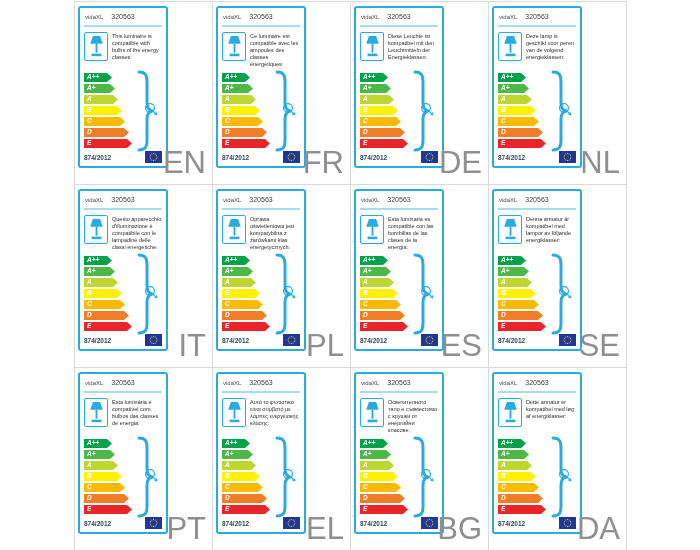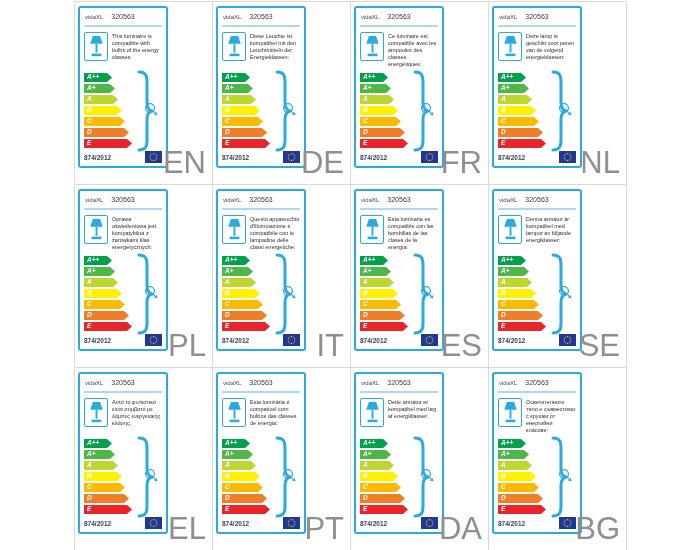--- a/index.html
+++ b/index.html
@@ -113,20 +113,80 @@
       </div>
       <div class="sep"></div>
       <div class="info-row">
         <div class="lamp-box">
           <svg width="19" height="23" viewBox="0 0 20 24" aria-hidden="true">
             <path d="M6.2 1 L13.8 1 L16.6 9 L3.4 9 Z" fill="#29abe2"></path>
             <rect x="9" y="9" width="2" height="9.5" fill="#29abe2"></rect>
             <path d="M4.8 19.5 L15.2 19.5 L15.2 22.2 L4.8 22.2 Z" fill="#29abe2"></path>
           </svg>
         </div>
+        <div class="desc">Ce luminaire est compatible avec les ampoules des classes énergétiques:</div>
+      </div>
+      <div class="arrows-row">
+        <div class="arrows">
+            <div class="arrow" style="background: rgb(0, 161, 75);">A++</div>
+            <div class="arrow" style="background: rgb(77, 184, 72);">A+</div>
+            <div class="arrow" style="background: rgb(190, 214, 48);">A</div>
+            <div class="arrow" style="background: rgb(254, 242, 0);">B</div>
+            <div class="arrow" style="background: rgb(251, 186, 0);">C</div>
+            <div class="arrow" style="background: rgb(240, 126, 38);">D</div>
+            <div class="arrow" style="background: rgb(233, 37, 43);">E</div>
+          </div>
+        <svg class="brace" viewBox="0 0 17 82" aria-hidden="true">
+          <path d="M3 2 C10 2 11 6 11 12 L11 33 C11 38 13 40.2 16 41 C13 41.8 11 44 11 49 L11 70 C11 76 10 80 3 80" fill="none" stroke="#29abe2" stroke-width="3" stroke-linecap="round"></path>
+        </svg>
+        <svg class="bulb" viewBox="0 0 16 16" aria-hidden="true">
+          <circle cx="6" cy="6" r="4.4" fill="none" stroke="#29abe2" stroke-width="1.3"></circle>
+          <path d="M9.1 9.1 L11.6 11.6" fill="none" stroke="#29abe2" stroke-width="1.3"></path>
+          <path d="M13.6 13.6 L9.9 12.6 L12.6 9.9 Z" fill="#29abe2"></path>
+        </svg>
+      </div>
+      <div class="card-footer">
+        <span class="reg">874/2012</span>
+        <svg class="flag" viewBox="0 0 17 12" aria-hidden="true">
+          <rect width="17" height="12" fill="#1e3799"></rect>
+          <g fill="#ffd500">
+            <circle cx="8.5" cy="2.6" r="0.55"></circle>
+              <circle cx="10.2" cy="3.05" r="0.55"></circle>
+            <circle cx="11.44" cy="4.3" r="0.55"></circle>
+              <circle cx="11.9" cy="6" r="0.55"></circle>
+            <circle cx="11.44" cy="7.7" r="0.55"></circle>
+              <circle cx="10.2" cy="8.95" r="0.55"></circle>
+            <circle cx="8.5" cy="9.4" r="0.55"></circle>
+              <circle cx="6.8" cy="8.95" r="0.55"></circle>
+            <circle cx="5.56" cy="7.7" r="0.55"></circle>
+              <circle cx="5.1" cy="6" r="0.55"></circle>
+            <circle cx="5.56" cy="4.3" r="0.55"></circle>
+              <circle cx="6.8" cy="3.05" r="0.55"></circle>
+          </g>
+        </svg>
+      </div>
+    </div>
+    <div class="lang">FR</div>
+  </div>
+
+  <div class="cell">
+    <div class="card">
+      <div class="card-header">
+        <span class="brand">vidaXL</span>
+        <span class="model">320563</span>
+      </div>
+      <div class="sep"></div>
+      <div class="info-row">
+        <div class="lamp-box">
+          <svg width="19" height="23" viewBox="0 0 20 24" aria-hidden="true">
+            <path d="M6.2 1 L13.8 1 L16.6 9 L3.4 9 Z" fill="#29abe2"></path>
+            <rect x="9" y="9" width="2" height="9.5" fill="#29abe2"></rect>
+            <path d="M4.8 19.5 L15.2 19.5 L15.2 22.2 L4.8 22.2 Z" fill="#29abe2"></path>
+          </svg>
+        </div>
         <div class="desc">Diese Leuchte ist kompatibel mit den Leuchtmitteln der Energieklassen:</div>
       </div>
       <div class="arrows-row">
         <div class="arrows">
             <div class="arrow" style="background: rgb(0, 161, 75);">A++</div>
             <div class="arrow" style="background: rgb(77, 184, 72);">A+</div>
             <div class="arrow" style="background: rgb(190, 214, 48);">A</div>
             <div class="arrow" style="background: rgb(254, 242, 0);">B</div>
             <div class="arrow" style="background: rgb(251, 186, 0);">C</div>
             <div class="arrow" style="background: rgb(240, 126, 38);">D</div>
@@ -173,80 +233,20 @@
       </div>
       <div class="sep"></div>
       <div class="info-row">
         <div class="lamp-box">
           <svg width="19" height="23" viewBox="0 0 20 24" aria-hidden="true">
             <path d="M6.2 1 L13.8 1 L16.6 9 L3.4 9 Z" fill="#29abe2"></path>
             <rect x="9" y="9" width="2" height="9.5" fill="#29abe2"></rect>
             <path d="M4.8 19.5 L15.2 19.5 L15.2 22.2 L4.8 22.2 Z" fill="#29abe2"></path>
           </svg>
         </div>
-        <div class="desc">Ce luminaire est compatible avec les ampoules des classes énergétiques:</div>
-      </div>
-      <div class="arrows-row">
-        <div class="arrows">
-            <div class="arrow" style="background: rgb(0, 161, 75);">A++</div>
-            <div class="arrow" style="background: rgb(77, 184, 72);">A+</div>
-            <div class="arrow" style="background: rgb(190, 214, 48);">A</div>
-            <div class="arrow" style="background: rgb(254, 242, 0);">B</div>
-            <div class="arrow" style="background: rgb(251, 186, 0);">C</div>
-            <div class="arrow" style="background: rgb(240, 126, 38);">D</div>
-            <div class="arrow" style="background: rgb(233, 37, 43);">E</div>
-          </div>
-        <svg class="brace" viewBox="0 0 17 82" aria-hidden="true">
-          <path d="M3 2 C10 2 11 6 11 12 L11 33 C11 38 13 40.2 16 41 C13 41.8 11 44 11 49 L11 70 C11 76 10 80 3 80" fill="none" stroke="#29abe2" stroke-width="3" stroke-linecap="round"></path>
-        </svg>
-        <svg class="bulb" viewBox="0 0 16 16" aria-hidden="true">
-          <circle cx="6" cy="6" r="4.4" fill="none" stroke="#29abe2" stroke-width="1.3"></circle>
-          <path d="M9.1 9.1 L11.6 11.6" fill="none" stroke="#29abe2" stroke-width="1.3"></path>
-          <path d="M13.6 13.6 L9.9 12.6 L12.6 9.9 Z" fill="#29abe2"></path>
-        </svg>
-      </div>
-      <div class="card-footer">
-        <span class="reg">874/2012</span>
-        <svg class="flag" viewBox="0 0 17 12" aria-hidden="true">
-          <rect width="17" height="12" fill="#1e3799"></rect>
-          <g fill="#ffd500">
-            <circle cx="8.5" cy="2.6" r="0.55"></circle>
-              <circle cx="10.2" cy="3.05" r="0.55"></circle>
-            <circle cx="11.44" cy="4.3" r="0.55"></circle>
-              <circle cx="11.9" cy="6" r="0.55"></circle>
-            <circle cx="11.44" cy="7.7" r="0.55"></circle>
-              <circle cx="10.2" cy="8.95" r="0.55"></circle>
-            <circle cx="8.5" cy="9.4" r="0.55"></circle>
-              <circle cx="6.8" cy="8.95" r="0.55"></circle>
-            <circle cx="5.56" cy="7.7" r="0.55"></circle>
-              <circle cx="5.1" cy="6" r="0.55"></circle>
-            <circle cx="5.56" cy="4.3" r="0.55"></circle>
-              <circle cx="6.8" cy="3.05" r="0.55"></circle>
-          </g>
-        </svg>
-      </div>
-    </div>
-    <div class="lang">FR</div>
-  </div>
-
-  <div class="cell">
-    <div class="card">
-      <div class="card-header">
-        <span class="brand">vidaXL</span>
-        <span class="model">320563</span>
-      </div>
-      <div class="sep"></div>
-      <div class="info-row">
-        <div class="lamp-box">
-          <svg width="19" height="23" viewBox="0 0 20 24" aria-hidden="true">
-            <path d="M6.2 1 L13.8 1 L16.6 9 L3.4 9 Z" fill="#29abe2"></path>
-            <rect x="9" y="9" width="2" height="9.5" fill="#29abe2"></rect>
-            <path d="M4.8 19.5 L15.2 19.5 L15.2 22.2 L4.8 22.2 Z" fill="#29abe2"></path>
-          </svg>
-        </div>
         <div class="desc">Deze lamp is geschikt voor peren van de volgend energieklassen:</div>
       </div>
       <div class="arrows-row">
         <div class="arrows">
             <div class="arrow" style="background: rgb(0, 161, 75);">A++</div>
             <div class="arrow" style="background: rgb(77, 184, 72);">A+</div>
             <div class="arrow" style="background: rgb(190, 214, 48);">A</div>
             <div class="arrow" style="background: rgb(254, 242, 0);">B</div>
             <div class="arrow" style="background: rgb(251, 186, 0);">C</div>
             <div class="arrow" style="background: rgb(240, 126, 38);">D</div>
@@ -293,20 +293,80 @@
       </div>
       <div class="sep"></div>
       <div class="info-row">
         <div class="lamp-box">
           <svg width="19" height="23" viewBox="0 0 20 24" aria-hidden="true">
             <path d="M6.2 1 L13.8 1 L16.6 9 L3.4 9 Z" fill="#29abe2"></path>
             <rect x="9" y="9" width="2" height="9.5" fill="#29abe2"></rect>
             <path d="M4.8 19.5 L15.2 19.5 L15.2 22.2 L4.8 22.2 Z" fill="#29abe2"></path>
           </svg>
         </div>
+        <div class="desc">Questo apparecchio d'illuminazione è compatibile con le lampadine delle classi energetiche:</div>
+      </div>
+      <div class="arrows-row">
+        <div class="arrows">
+            <div class="arrow" style="background: rgb(0, 161, 75);">A++</div>
+            <div class="arrow" style="background: rgb(77, 184, 72);">A+</div>
+            <div class="arrow" style="background: rgb(190, 214, 48);">A</div>
+            <div class="arrow" style="background: rgb(254, 242, 0);">B</div>
+            <div class="arrow" style="background: rgb(251, 186, 0);">C</div>
+            <div class="arrow" style="background: rgb(240, 126, 38);">D</div>
+            <div class="arrow" style="background: rgb(233, 37, 43);">E</div>
+          </div>
+        <svg class="brace" viewBox="0 0 17 82" aria-hidden="true">
+          <path d="M3 2 C10 2 11 6 11 12 L11 33 C11 38 13 40.2 16 41 C13 41.8 11 44 11 49 L11 70 C11 76 10 80 3 80" fill="none" stroke="#29abe2" stroke-width="3" stroke-linecap="round"></path>
+        </svg>
+        <svg class="bulb" viewBox="0 0 16 16" aria-hidden="true">
+          <circle cx="6" cy="6" r="4.4" fill="none" stroke="#29abe2" stroke-width="1.3"></circle>
+          <path d="M9.1 9.1 L11.6 11.6" fill="none" stroke="#29abe2" stroke-width="1.3"></path>
+          <path d="M13.6 13.6 L9.9 12.6 L12.6 9.9 Z" fill="#29abe2"></path>
+        </svg>
+      </div>
+      <div class="card-footer">
+        <span class="reg">874/2012</span>
+        <svg class="flag" viewBox="0 0 17 12" aria-hidden="true">
+          <rect width="17" height="12" fill="#1e3799"></rect>
+          <g fill="#ffd500">
+            <circle cx="8.5" cy="2.6" r="0.55"></circle>
+              <circle cx="10.2" cy="3.05" r="0.55"></circle>
+            <circle cx="11.44" cy="4.3" r="0.55"></circle>
+              <circle cx="11.9" cy="6" r="0.55"></circle>
+            <circle cx="11.44" cy="7.7" r="0.55"></circle>
+              <circle cx="10.2" cy="8.95" r="0.55"></circle>
+            <circle cx="8.5" cy="9.4" r="0.55"></circle>
+              <circle cx="6.8" cy="8.95" r="0.55"></circle>
+            <circle cx="5.56" cy="7.7" r="0.55"></circle>
+              <circle cx="5.1" cy="6" r="0.55"></circle>
+            <circle cx="5.56" cy="4.3" r="0.55"></circle>
+              <circle cx="6.8" cy="3.05" r="0.55"></circle>
+          </g>
+        </svg>
+      </div>
+    </div>
+    <div class="lang">IT</div>
+  </div>
+
+  <div class="cell">
+    <div class="card">
+      <div class="card-header">
+        <span class="brand">vidaXL</span>
+        <span class="model">320563</span>
+      </div>
+      <div class="sep"></div>
+      <div class="info-row">
+        <div class="lamp-box">
+          <svg width="19" height="23" viewBox="0 0 20 24" aria-hidden="true">
+            <path d="M6.2 1 L13.8 1 L16.6 9 L3.4 9 Z" fill="#29abe2"></path>
+            <rect x="9" y="9" width="2" height="9.5" fill="#29abe2"></rect>
+            <path d="M4.8 19.5 L15.2 19.5 L15.2 22.2 L4.8 22.2 Z" fill="#29abe2"></path>
+          </svg>
+        </div>
         <div class="desc">Oprawa oświetleniowa jest kompatybilna z żarówkami klas energetycznych:</div>
       </div>
       <div class="arrows-row">
         <div class="arrows">
             <div class="arrow" style="background: rgb(0, 161, 75);">A++</div>
             <div class="arrow" style="background: rgb(77, 184, 72);">A+</div>
             <div class="arrow" style="background: rgb(190, 214, 48);">A</div>
             <div class="arrow" style="background: rgb(254, 242, 0);">B</div>
             <div class="arrow" style="background: rgb(251, 186, 0);">C</div>
             <div class="arrow" style="background: rgb(240, 126, 38);">D</div>
@@ -353,80 +413,20 @@
       </div>
       <div class="sep"></div>
       <div class="info-row">
         <div class="lamp-box">
           <svg width="19" height="23" viewBox="0 0 20 24" aria-hidden="true">
             <path d="M6.2 1 L13.8 1 L16.6 9 L3.4 9 Z" fill="#29abe2"></path>
             <rect x="9" y="9" width="2" height="9.5" fill="#29abe2"></rect>
             <path d="M4.8 19.5 L15.2 19.5 L15.2 22.2 L4.8 22.2 Z" fill="#29abe2"></path>
           </svg>
         </div>
-        <div class="desc">Questo apparecchio d'illuminazione è compatibile con le lampadine delle classi energetiche:</div>
-      </div>
-      <div class="arrows-row">
-        <div class="arrows">
-            <div class="arrow" style="background: rgb(0, 161, 75);">A++</div>
-            <div class="arrow" style="background: rgb(77, 184, 72);">A+</div>
-            <div class="arrow" style="background: rgb(190, 214, 48);">A</div>
-            <div class="arrow" style="background: rgb(254, 242, 0);">B</div>
-            <div class="arrow" style="background: rgb(251, 186, 0);">C</div>
-            <div class="arrow" style="background: rgb(240, 126, 38);">D</div>
-            <div class="arrow" style="background: rgb(233, 37, 43);">E</div>
-          </div>
-        <svg class="brace" viewBox="0 0 17 82" aria-hidden="true">
-          <path d="M3 2 C10 2 11 6 11 12 L11 33 C11 38 13 40.2 16 41 C13 41.8 11 44 11 49 L11 70 C11 76 10 80 3 80" fill="none" stroke="#29abe2" stroke-width="3" stroke-linecap="round"></path>
-        </svg>
-        <svg class="bulb" viewBox="0 0 16 16" aria-hidden="true">
-          <circle cx="6" cy="6" r="4.4" fill="none" stroke="#29abe2" stroke-width="1.3"></circle>
-          <path d="M9.1 9.1 L11.6 11.6" fill="none" stroke="#29abe2" stroke-width="1.3"></path>
-          <path d="M13.6 13.6 L9.9 12.6 L12.6 9.9 Z" fill="#29abe2"></path>
-        </svg>
-      </div>
-      <div class="card-footer">
-        <span class="reg">874/2012</span>
-        <svg class="flag" viewBox="0 0 17 12" aria-hidden="true">
-          <rect width="17" height="12" fill="#1e3799"></rect>
-          <g fill="#ffd500">
-            <circle cx="8.5" cy="2.6" r="0.55"></circle>
-              <circle cx="10.2" cy="3.05" r="0.55"></circle>
-            <circle cx="11.44" cy="4.3" r="0.55"></circle>
-              <circle cx="11.9" cy="6" r="0.55"></circle>
-            <circle cx="11.44" cy="7.7" r="0.55"></circle>
-              <circle cx="10.2" cy="8.95" r="0.55"></circle>
-            <circle cx="8.5" cy="9.4" r="0.55"></circle>
-              <circle cx="6.8" cy="8.95" r="0.55"></circle>
-            <circle cx="5.56" cy="7.7" r="0.55"></circle>
-              <circle cx="5.1" cy="6" r="0.55"></circle>
-            <circle cx="5.56" cy="4.3" r="0.55"></circle>
-              <circle cx="6.8" cy="3.05" r="0.55"></circle>
-          </g>
-        </svg>
-      </div>
-    </div>
-    <div class="lang">IT</div>
-  </div>
-
-  <div class="cell">
-    <div class="card">
-      <div class="card-header">
-        <span class="brand">vidaXL</span>
-        <span class="model">320563</span>
-      </div>
-      <div class="sep"></div>
-      <div class="info-row">
-        <div class="lamp-box">
-          <svg width="19" height="23" viewBox="0 0 20 24" aria-hidden="true">
-            <path d="M6.2 1 L13.8 1 L16.6 9 L3.4 9 Z" fill="#29abe2"></path>
-            <rect x="9" y="9" width="2" height="9.5" fill="#29abe2"></rect>
-            <path d="M4.8 19.5 L15.2 19.5 L15.2 22.2 L4.8 22.2 Z" fill="#29abe2"></path>
-          </svg>
-        </div>
         <div class="desc">Esta luminaria es compatible con las bombillas de las clases de la energía:</div>
       </div>
       <div class="arrows-row">
         <div class="arrows">
             <div class="arrow" style="background: rgb(0, 161, 75);">A++</div>
             <div class="arrow" style="background: rgb(77, 184, 72);">A+</div>
             <div class="arrow" style="background: rgb(190, 214, 48);">A</div>
             <div class="arrow" style="background: rgb(254, 242, 0);">B</div>
             <div class="arrow" style="background: rgb(251, 186, 0);">C</div>
             <div class="arrow" style="background: rgb(240, 126, 38);">D</div>
@@ -533,20 +533,80 @@
       </div>
       <div class="sep"></div>
       <div class="info-row">
         <div class="lamp-box">
           <svg width="19" height="23" viewBox="0 0 20 24" aria-hidden="true">
             <path d="M6.2 1 L13.8 1 L16.6 9 L3.4 9 Z" fill="#29abe2"></path>
             <rect x="9" y="9" width="2" height="9.5" fill="#29abe2"></rect>
             <path d="M4.8 19.5 L15.2 19.5 L15.2 22.2 L4.8 22.2 Z" fill="#29abe2"></path>
           </svg>
         </div>
+        <div class="desc">Esta luminária é compatível com bulbos das classes de energia:</div>
+      </div>
+      <div class="arrows-row">
+        <div class="arrows">
+            <div class="arrow" style="background: rgb(0, 161, 75);">A++</div>
+            <div class="arrow" style="background: rgb(77, 184, 72);">A+</div>
+            <div class="arrow" style="background: rgb(190, 214, 48);">A</div>
+            <div class="arrow" style="background: rgb(254, 242, 0);">B</div>
+            <div class="arrow" style="background: rgb(251, 186, 0);">C</div>
+            <div class="arrow" style="background: rgb(240, 126, 38);">D</div>
+            <div class="arrow" style="background: rgb(233, 37, 43);">E</div>
+          </div>
+        <svg class="brace" viewBox="0 0 17 82" aria-hidden="true">
+          <path d="M3 2 C10 2 11 6 11 12 L11 33 C11 38 13 40.2 16 41 C13 41.8 11 44 11 49 L11 70 C11 76 10 80 3 80" fill="none" stroke="#29abe2" stroke-width="3" stroke-linecap="round"></path>
+        </svg>
+        <svg class="bulb" viewBox="0 0 16 16" aria-hidden="true">
+          <circle cx="6" cy="6" r="4.4" fill="none" stroke="#29abe2" stroke-width="1.3"></circle>
+          <path d="M9.1 9.1 L11.6 11.6" fill="none" stroke="#29abe2" stroke-width="1.3"></path>
+          <path d="M13.6 13.6 L9.9 12.6 L12.6 9.9 Z" fill="#29abe2"></path>
+        </svg>
+      </div>
+      <div class="card-footer">
+        <span class="reg">874/2012</span>
+        <svg class="flag" viewBox="0 0 17 12" aria-hidden="true">
+          <rect width="17" height="12" fill="#1e3799"></rect>
+          <g fill="#ffd500">
+            <circle cx="8.5" cy="2.6" r="0.55"></circle>
+              <circle cx="10.2" cy="3.05" r="0.55"></circle>
+            <circle cx="11.44" cy="4.3" r="0.55"></circle>
+              <circle cx="11.9" cy="6" r="0.55"></circle>
+            <circle cx="11.44" cy="7.7" r="0.55"></circle>
+              <circle cx="10.2" cy="8.95" r="0.55"></circle>
+            <circle cx="8.5" cy="9.4" r="0.55"></circle>
+              <circle cx="6.8" cy="8.95" r="0.55"></circle>
+            <circle cx="5.56" cy="7.7" r="0.55"></circle>
+              <circle cx="5.1" cy="6" r="0.55"></circle>
+            <circle cx="5.56" cy="4.3" r="0.55"></circle>
+              <circle cx="6.8" cy="3.05" r="0.55"></circle>
+          </g>
+        </svg>
+      </div>
+    </div>
+    <div class="lang">PT</div>
+  </div>
+
+  <div class="cell">
+    <div class="card">
+      <div class="card-header">
+        <span class="brand">vidaXL</span>
+        <span class="model">320563</span>
+      </div>
+      <div class="sep"></div>
+      <div class="info-row">
+        <div class="lamp-box">
+          <svg width="19" height="23" viewBox="0 0 20 24" aria-hidden="true">
+            <path d="M6.2 1 L13.8 1 L16.6 9 L3.4 9 Z" fill="#29abe2"></path>
+            <rect x="9" y="9" width="2" height="9.5" fill="#29abe2"></rect>
+            <path d="M4.8 19.5 L15.2 19.5 L15.2 22.2 L4.8 22.2 Z" fill="#29abe2"></path>
+          </svg>
+        </div>
         <div class="desc">Αυτό το φωτιστικό είναι συμβατό με λάμπες ενεργειακής κλάσης:</div>
       </div>
       <div class="arrows-row">
         <div class="arrows">
             <div class="arrow" style="background: rgb(0, 161, 75);">A++</div>
             <div class="arrow" style="background: rgb(77, 184, 72);">A+</div>
             <div class="arrow" style="background: rgb(190, 214, 48);">A</div>
             <div class="arrow" style="background: rgb(254, 242, 0);">B</div>
             <div class="arrow" style="background: rgb(251, 186, 0);">C</div>
             <div class="arrow" style="background: rgb(240, 126, 38);">D</div>
@@ -593,63 +653,63 @@
       </div>
       <div class="sep"></div>
       <div class="info-row">
         <div class="lamp-box">
           <svg width="19" height="23" viewBox="0 0 20 24" aria-hidden="true">
             <path d="M6.2 1 L13.8 1 L16.6 9 L3.4 9 Z" fill="#29abe2"></path>
             <rect x="9" y="9" width="2" height="9.5" fill="#29abe2"></rect>
             <path d="M4.8 19.5 L15.2 19.5 L15.2 22.2 L4.8 22.2 Z" fill="#29abe2"></path>
           </svg>
         </div>
-        <div class="desc">Esta luminária é compatível com bulbos das classes de energia:</div>
-      </div>
-      <div class="arrows-row">
-        <div class="arrows">
-            <div class="arrow" style="background: rgb(0, 161, 75);">A++</div>
-            <div class="arrow" style="background: rgb(77, 184, 72);">A+</div>
-            <div class="arrow" style="background: rgb(190, 214, 48);">A</div>
-            <div class="arrow" style="background: rgb(254, 242, 0);">B</div>
-            <div class="arrow" style="background: rgb(251, 186, 0);">C</div>
-            <div class="arrow" style="background: rgb(240, 126, 38);">D</div>
-            <div class="arrow" style="background: rgb(233, 37, 43);">E</div>
-          </div>
-        <svg class="brace" viewBox="0 0 17 82" aria-hidden="true">
-          <path d="M3 2 C10 2 11 6 11 12 L11 33 C11 38 13 40.2 16 41 C13 41.8 11 44 11 49 L11 70 C11 76 10 80 3 80" fill="none" stroke="#29abe2" stroke-width="3" stroke-linecap="round"></path>
-        </svg>
-        <svg class="bulb" viewBox="0 0 16 16" aria-hidden="true">
-          <circle cx="6" cy="6" r="4.4" fill="none" stroke="#29abe2" stroke-width="1.3"></circle>
-          <path d="M9.1 9.1 L11.6 11.6" fill="none" stroke="#29abe2" stroke-width="1.3"></path>
-          <path d="M13.6 13.6 L9.9 12.6 L12.6 9.9 Z" fill="#29abe2"></path>
-        </svg>
-      </div>
-      <div class="card-footer">
-        <span class="reg">874/2012</span>
-        <svg class="flag" viewBox="0 0 17 12" aria-hidden="true">
-          <rect width="17" height="12" fill="#1e3799"></rect>
-          <g fill="#ffd500">
-            <circle cx="8.5" cy="2.6" r="0.55"></circle>
-              <circle cx="10.2" cy="3.05" r="0.55"></circle>
-            <circle cx="11.44" cy="4.3" r="0.55"></circle>
-              <circle cx="11.9" cy="6" r="0.55"></circle>
-            <circle cx="11.44" cy="7.7" r="0.55"></circle>
-              <circle cx="10.2" cy="8.95" r="0.55"></circle>
-            <circle cx="8.5" cy="9.4" r="0.55"></circle>
-              <circle cx="6.8" cy="8.95" r="0.55"></circle>
-            <circle cx="5.56" cy="7.7" r="0.55"></circle>
-              <circle cx="5.1" cy="6" r="0.55"></circle>
-            <circle cx="5.56" cy="4.3" r="0.55"></circle>
-              <circle cx="6.8" cy="3.05" r="0.55"></circle>
-          </g>
-        </svg>
-      </div>
-    </div>
-    <div class="lang">PT</div>
+        <div class="desc">Осветителното тяло е съвместимо с крушки от енергийни класове:</div>
+      </div>
+      <div class="arrows-row">
+        <div class="arrows">
+            <div class="arrow" style="background: rgb(0, 161, 75);">A++</div>
+            <div class="arrow" style="background: rgb(77, 184, 72);">A+</div>
+            <div class="arrow" style="background: rgb(190, 214, 48);">A</div>
+            <div class="arrow" style="background: rgb(254, 242, 0);">B</div>
+            <div class="arrow" style="background: rgb(251, 186, 0);">C</div>
+            <div class="arrow" style="background: rgb(240, 126, 38);">D</div>
+            <div class="arrow" style="background: rgb(233, 37, 43);">E</div>
+          </div>
+        <svg class="brace" viewBox="0 0 17 82" aria-hidden="true">
+          <path d="M3 2 C10 2 11 6 11 12 L11 33 C11 38 13 40.2 16 41 C13 41.8 11 44 11 49 L11 70 C11 76 10 80 3 80" fill="none" stroke="#29abe2" stroke-width="3" stroke-linecap="round"></path>
+        </svg>
+        <svg class="bulb" viewBox="0 0 16 16" aria-hidden="true">
+          <circle cx="6" cy="6" r="4.4" fill="none" stroke="#29abe2" stroke-width="1.3"></circle>
+          <path d="M9.1 9.1 L11.6 11.6" fill="none" stroke="#29abe2" stroke-width="1.3"></path>
+          <path d="M13.6 13.6 L9.9 12.6 L12.6 9.9 Z" fill="#29abe2"></path>
+        </svg>
+      </div>
+      <div class="card-footer">
+        <span class="reg">874/2012</span>
+        <svg class="flag" viewBox="0 0 17 12" aria-hidden="true">
+          <rect width="17" height="12" fill="#1e3799"></rect>
+          <g fill="#ffd500">
+            <circle cx="8.5" cy="2.6" r="0.55"></circle>
+              <circle cx="10.2" cy="3.05" r="0.55"></circle>
+            <circle cx="11.44" cy="4.3" r="0.55"></circle>
+              <circle cx="11.9" cy="6" r="0.55"></circle>
+            <circle cx="11.44" cy="7.7" r="0.55"></circle>
+              <circle cx="10.2" cy="8.95" r="0.55"></circle>
+            <circle cx="8.5" cy="9.4" r="0.55"></circle>
+              <circle cx="6.8" cy="8.95" r="0.55"></circle>
+            <circle cx="5.56" cy="7.7" r="0.55"></circle>
+              <circle cx="5.1" cy="6" r="0.55"></circle>
+            <circle cx="5.56" cy="4.3" r="0.55"></circle>
+              <circle cx="6.8" cy="3.05" r="0.55"></circle>
+          </g>
+        </svg>
+      </div>
+    </div>
+    <div class="lang">BG</div>
   </div>
 
   <div class="cell">
     <div class="card">
       <div class="card-header">
         <span class="brand">vidaXL</span>
         <span class="model">320563</span>
       </div>
       <div class="sep"></div>
       <div class="info-row">
@@ -697,73 +757,13 @@
             <circle cx="5.56" cy="7.7" r="0.55"></circle>
               <circle cx="5.1" cy="6" r="0.55"></circle>
             <circle cx="5.56" cy="4.3" r="0.55"></circle>
               <circle cx="6.8" cy="3.05" r="0.55"></circle>
           </g>
         </svg>
       </div>
     </div>
     <div class="lang">DA</div>
   </div>
-
-  <div class="cell">
-    <div class="card">
-      <div class="card-header">
-        <span class="brand">vidaXL</span>
-        <span class="model">320563</span>
-      </div>
-      <div class="sep"></div>
-      <div class="info-row">
-        <div class="lamp-box">
-          <svg width="19" height="23" viewBox="0 0 20 24" aria-hidden="true">
-            <path d="M6.2 1 L13.8 1 L16.6 9 L3.4 9 Z" fill="#29abe2"></path>
-            <rect x="9" y="9" width="2" height="9.5" fill="#29abe2"></rect>
-            <path d="M4.8 19.5 L15.2 19.5 L15.2 22.2 L4.8 22.2 Z" fill="#29abe2"></path>
-          </svg>
-        </div>
-        <div class="desc">Осветителното тяло е съвместимо с крушки от енергийни класове:</div>
-      </div>
-      <div class="arrows-row">
-        <div class="arrows">
-            <div class="arrow" style="background: rgb(0, 161, 75);">A++</div>
-            <div class="arrow" style="background: rgb(77, 184, 72);">A+</div>
-            <div class="arrow" style="background: rgb(190, 214, 48);">A</div>
-            <div class="arrow" style="background: rgb(254, 242, 0);">B</div>
-            <div class="arrow" style="background: rgb(251, 186, 0);">C</div>
-            <div class="arrow" style="background: rgb(240, 126, 38);">D</div>
-            <div class="arrow" style="background: rgb(233, 37, 43);">E</div>
-          </div>
-        <svg class="brace" viewBox="0 0 17 82" aria-hidden="true">
-          <path d="M3 2 C10 2 11 6 11 12 L11 33 C11 38 13 40.2 16 41 C13 41.8 11 44 11 49 L11 70 C11 76 10 80 3 80" fill="none" stroke="#29abe2" stroke-width="3" stroke-linecap="round"></path>
-        </svg>
-        <svg class="bulb" viewBox="0 0 16 16" aria-hidden="true">
-          <circle cx="6" cy="6" r="4.4" fill="none" stroke="#29abe2" stroke-width="1.3"></circle>
-          <path d="M9.1 9.1 L11.6 11.6" fill="none" stroke="#29abe2" stroke-width="1.3"></path>
-          <path d="M13.6 13.6 L9.9 12.6 L12.6 9.9 Z" fill="#29abe2"></path>
-        </svg>
-      </div>
-      <div class="card-footer">
-        <span class="reg">874/2012</span>
-        <svg class="flag" viewBox="0 0 17 12" aria-hidden="true">
-          <rect width="17" height="12" fill="#1e3799"></rect>
-          <g fill="#ffd500">
-            <circle cx="8.5" cy="2.6" r="0.55"></circle>
-              <circle cx="10.2" cy="3.05" r="0.55"></circle>
-            <circle cx="11.44" cy="4.3" r="0.55"></circle>
-              <circle cx="11.9" cy="6" r="0.55"></circle>
-            <circle cx="11.44" cy="7.7" r="0.55"></circle>
-              <circle cx="10.2" cy="8.95" r="0.55"></circle>
-            <circle cx="8.5" cy="9.4" r="0.55"></circle>
-              <circle cx="6.8" cy="8.95" r="0.55"></circle>
-            <circle cx="5.56" cy="7.7" r="0.55"></circle>
-              <circle cx="5.1" cy="6" r="0.55"></circle>
-            <circle cx="5.56" cy="4.3" r="0.55"></circle>
-              <circle cx="6.8" cy="3.05" r="0.55"></circle>
-          </g>
-        </svg>
-      </div>
-    </div>
-    <div class="lang">BG</div>
-  </div>
 </div>
 
 </body></html>

